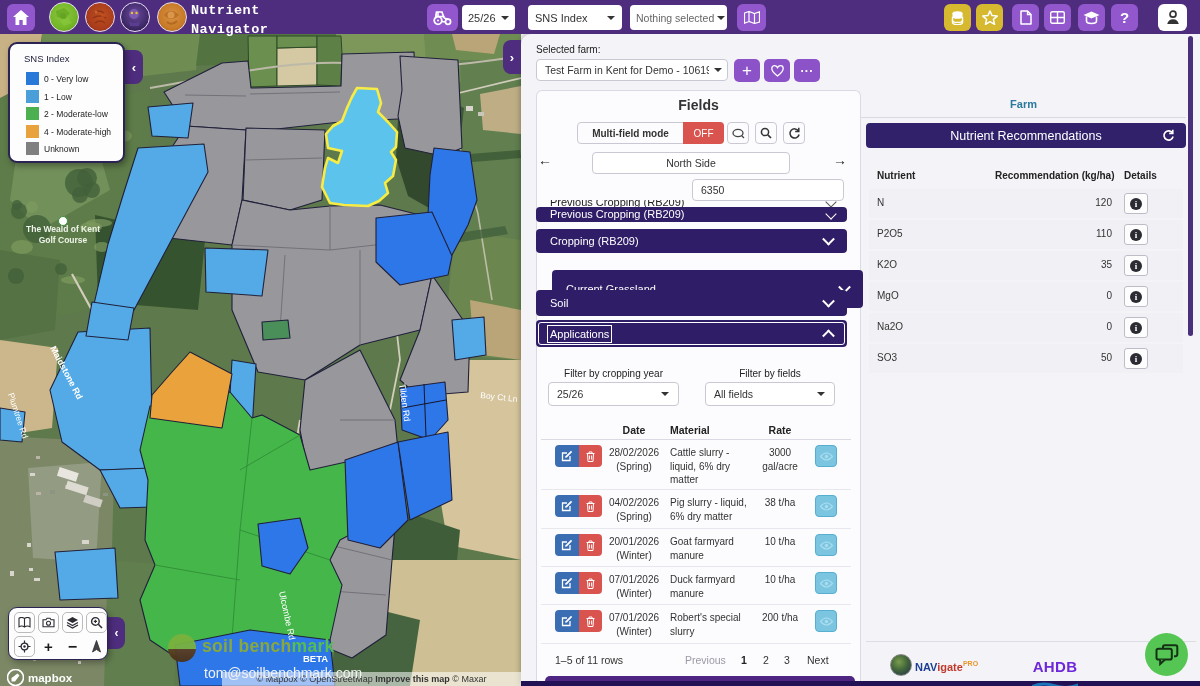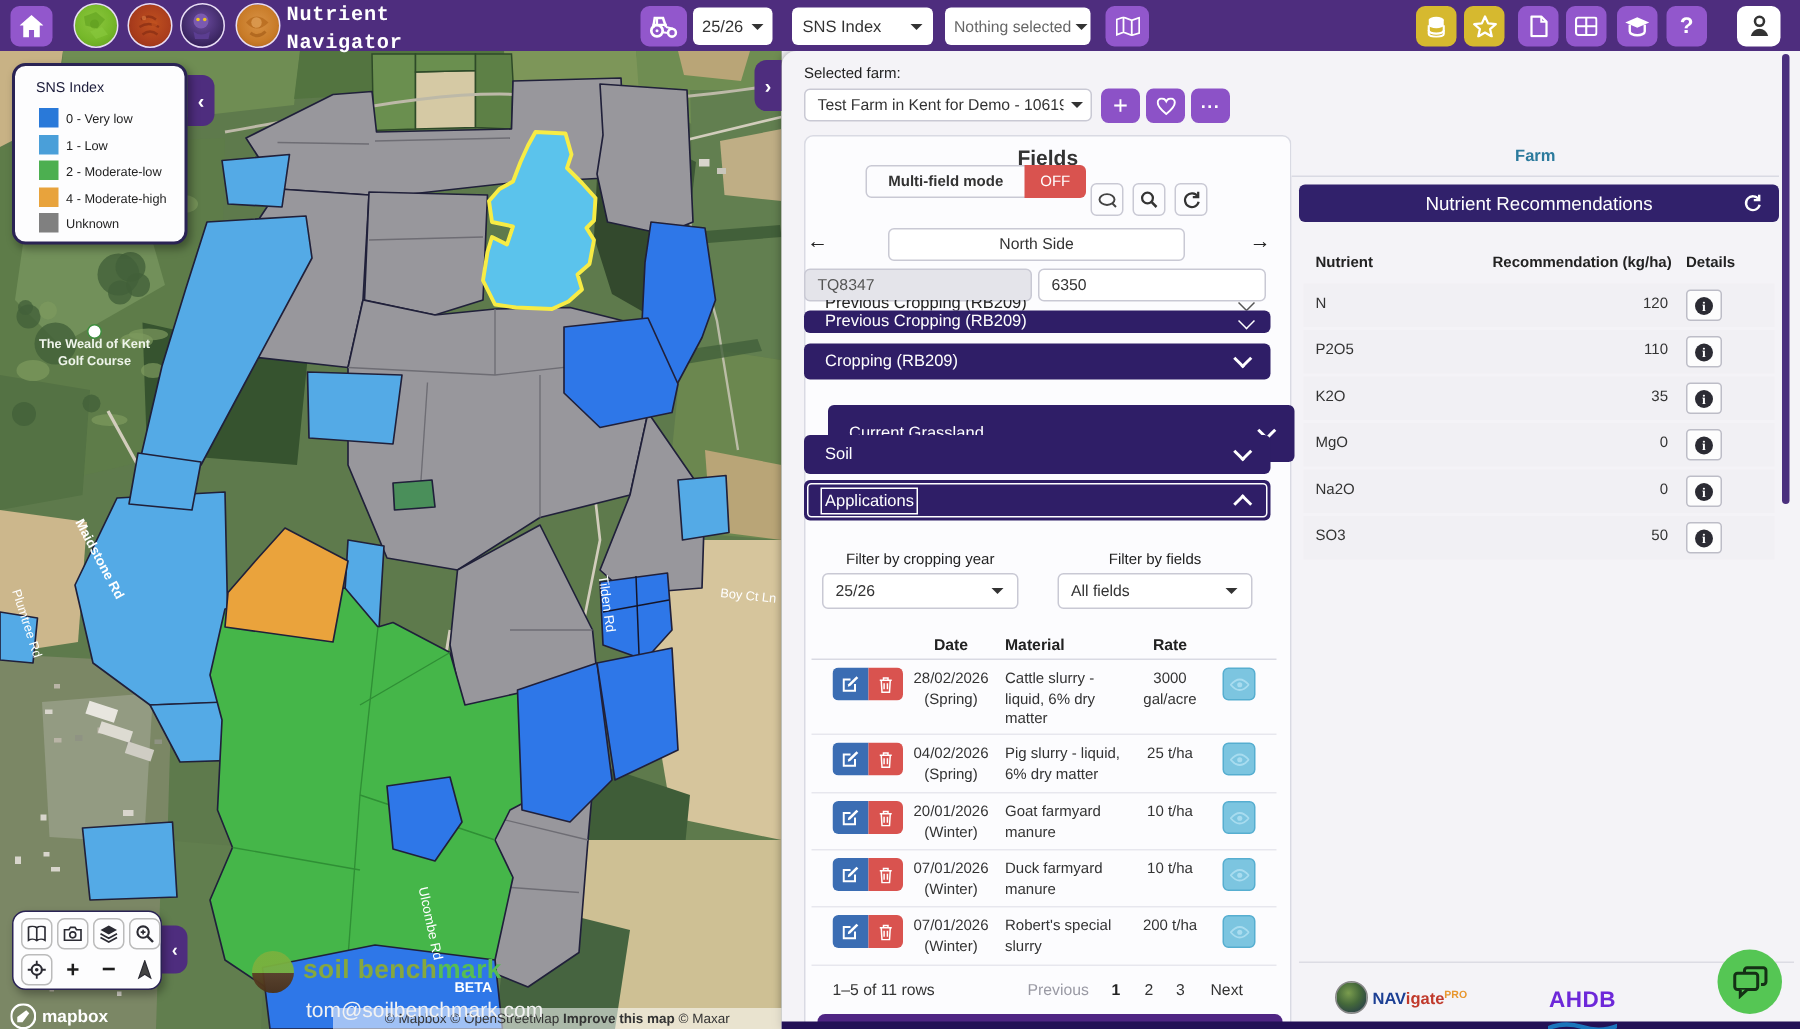--- a/index.html
+++ b/index.html
@@ -346,21 +346,21 @@
     <div class="pbtn" style="left:273px; top:25px; font-size:12px; font-weight:bold; letter-spacing:1px;">
         <span style="margin-top:-6px;">...</span>
       </div>
 
     <div class="abs" style="left:15px; top:56px; width:325px; height:28px; background:#fcfcfe; border:1px solid #d9dae3; border-bottom:none; border-radius:6px 6px 0 0; display:flex; align-items:center; justify-content:center; font-weight:bold; font-size:14px; color:#333;">Fields</div>
     <div class="abs" style="left:340px; top:83px; width:325px; height:1px; background:#d9dae3;"></div>
     <div class="abs" style="left:340px; top:56px; width:325px; height:27px; display:flex; align-items:center; justify-content:center; font-weight:bold; font-size:11px; color:#2b7a9d;">Farm</div>
 
     <div class="abs" style="left:15px; top:84px; width:325px; height:568px; background:#fcfcfe; border-left:1px solid #d9dae3; border-right:1px solid #d9dae3;"></div>
 
-    <div class="abs" style="left:56px; top:76px; width:146px; height:22px; border:1px solid #c9c9d4; border-radius:4px; background:#fcfcfe;">
+    <div class="abs" style="left:56px; top:88px; width:146px; height:22px; border:1px solid #c9c9d4; border-radius:4px; background:#fcfcfe;">
       <div class="abs" style="left:0; top:0; width:105px; height:20px; display:flex; align-items:center; justify-content:center; font-size:10px; font-weight:bold; color:#333;">Multi-field mode</div>
       <div class="abs" style="left:105px; top:-1px; width:41px; height:22px; background:#d9534f; border-radius:0 4px 4px 0; display:flex; align-items:center; justify-content:center; font-size:10px; font-weight:normal; color:#fff;">OFF</div>
     </div>
     <div class="abs" style="left:206px; top:88px; width:22px; height:22px; border:1px solid #c9c9d4; border-radius:4px; background:#fcfcfe; display:flex; align-items:center; justify-content:center;">
       <svg width="13" height="11" viewBox="0 0 13 11">
           <ellipse cx="6" cy="5" rx="5" ry="3.6" fill="none" stroke="#444" stroke-width="1.3"></ellipse>
           <path d="M9.5 7.5 L12 10" stroke="#444" stroke-width="1.3"></path>
         </svg>
     </div>
     <div class="abs" style="left:234px; top:88px; width:22px; height:22px; border:1px solid #c9c9d4; border-radius:4px; background:#fcfcfe; display:flex; align-items:center; justify-content:center;">
@@ -372,21 +372,20 @@
     <div class="abs" style="left:262px; top:88px; width:22px; height:22px; border:1px solid #c9c9d4; border-radius:4px; background:#fcfcfe; display:flex; align-items:center; justify-content:center;">
       <svg width="13" height="13" viewBox="0 0 13 13">
           <path d="M10.5 4 A4.6 4.6 0 1 0 11.1 7.5" fill="none" stroke="#333" stroke-width="1.5"></path>
           <path d="M10.8 0.8 L10.8 4.4 L7.2 4.4" fill="none" stroke="#333" stroke-width="1.5"></path>
         </svg>
     </div>
 
     <div class="abs" style="left:17px; top:118px; font-size:14px; color:#222;">←</div>
     <div class="inp" style="left:71px; top:118px; width:198px; height:22px; justify-content:center;">North Side</div>
     <div class="abs" style="left:312px; top:118px; font-size:14px; color:#222;">→</div>
-    <div class="inp" style="left:15px; top:145px; width:152px; height:22px; background:#e4e4ea; color:#555;">TQ8347</div>
     <div class="inp" style="left:171px; top:145px; width:152px; height:22px;">6350</div>
 
     <div class="abs" style="left:15px; top:166px; width:311px; height:7px; overflow:hidden;">
       <div class="abs" style="left:14px; top:-4px; font-size:11px; line-height:13px; color:#222;">Previous Cropping (RB209)</div>
       <div class="abs" style="right:12px; top:-2px; width:8px; height:8px; border-right:1.8px solid #555; border-bottom:1.8px solid #555; transform:rotate(45deg);"></div>
     </div>
     <div class="acc" style="top:173px; height:15px; overflow:hidden; padding:0;">
       <div class="abs" style="left:14px; top:1px; font-size:11px; line-height:13px; color:#fff;">Previous Cropping (RB209)</div>
       <div class="abs" style="right:12px; top:3px; width:8px; height:8px; border-right:1.8px solid #fff; border-bottom:1.8px solid #fff; transform:rotate(45deg);"></div>
     </div>
@@ -441,21 +440,21 @@
             </svg>
           </div>
         <div style="width:23px; background:#d9534f; display:flex; align-items:center; justify-content:center;">
             <svg width="9" height="11" viewBox="0 0 9 11">
               <path d="M0.5 2.5 L8.5 2.5 M3 2.5 L3 1 L6 1 L6 2.5 M1.5 2.5 L2 10.5 L7 10.5 L7.5 2.5 M3.4 4.5 L3.4 8.5 M5.6 4.5 L5.6 8.5" fill="none" stroke="#fff" stroke-width="1"></path>
             </svg>
           </div>
       </div>
       <div class="td" style="left:78px; top:462px; width:70px; text-align:center;">04/02/2026<br>(Spring)</div>
       <div class="td" style="left:149px; top:462px; width:96px;">Pig slurry - liquid,<br>6% dry matter</div>
-      <div class="td" style="left:228px; top:462px; width:62px; text-align:center;">25 t/ha</div>
+      <div class="td" style="left:228px; top:462px; width:62px; text-align:center;">38 t/ha</div>
       <div class="abs" style="left:294px; top:461px; width:22px; height:22px; background:#7cc5e0; border:1px solid #56aed0; border-radius:4px; display:flex; align-items:center; justify-content:center;">
           <svg width="13" height="9" viewBox="0 0 13 9">
             <path d="M0.5 4.5 Q6.5 -2.5 12.5 4.5 Q6.5 11.5 0.5 4.5 Z" fill="none" stroke="#a8dcef" stroke-width="1.2"></path>
             <circle cx="6.5" cy="4.5" r="1.7" fill="#a8dcef"></circle>
           </svg>
         </div>
       <div class="abs" style="left:34px; top:500px; width:47px; height:22px; border-radius:4px; overflow:hidden; display:flex;">
         <div style="width:24px; background:#3b6db3; display:flex; align-items:center; justify-content:center;">
             <svg width="12" height="12" viewBox="0 0 12 12">
               <path d="M9 6 L9 10.5 L1.5 10.5 L1.5 3 L6 3" fill="none" stroke="#fff" stroke-width="1.3"></path>

